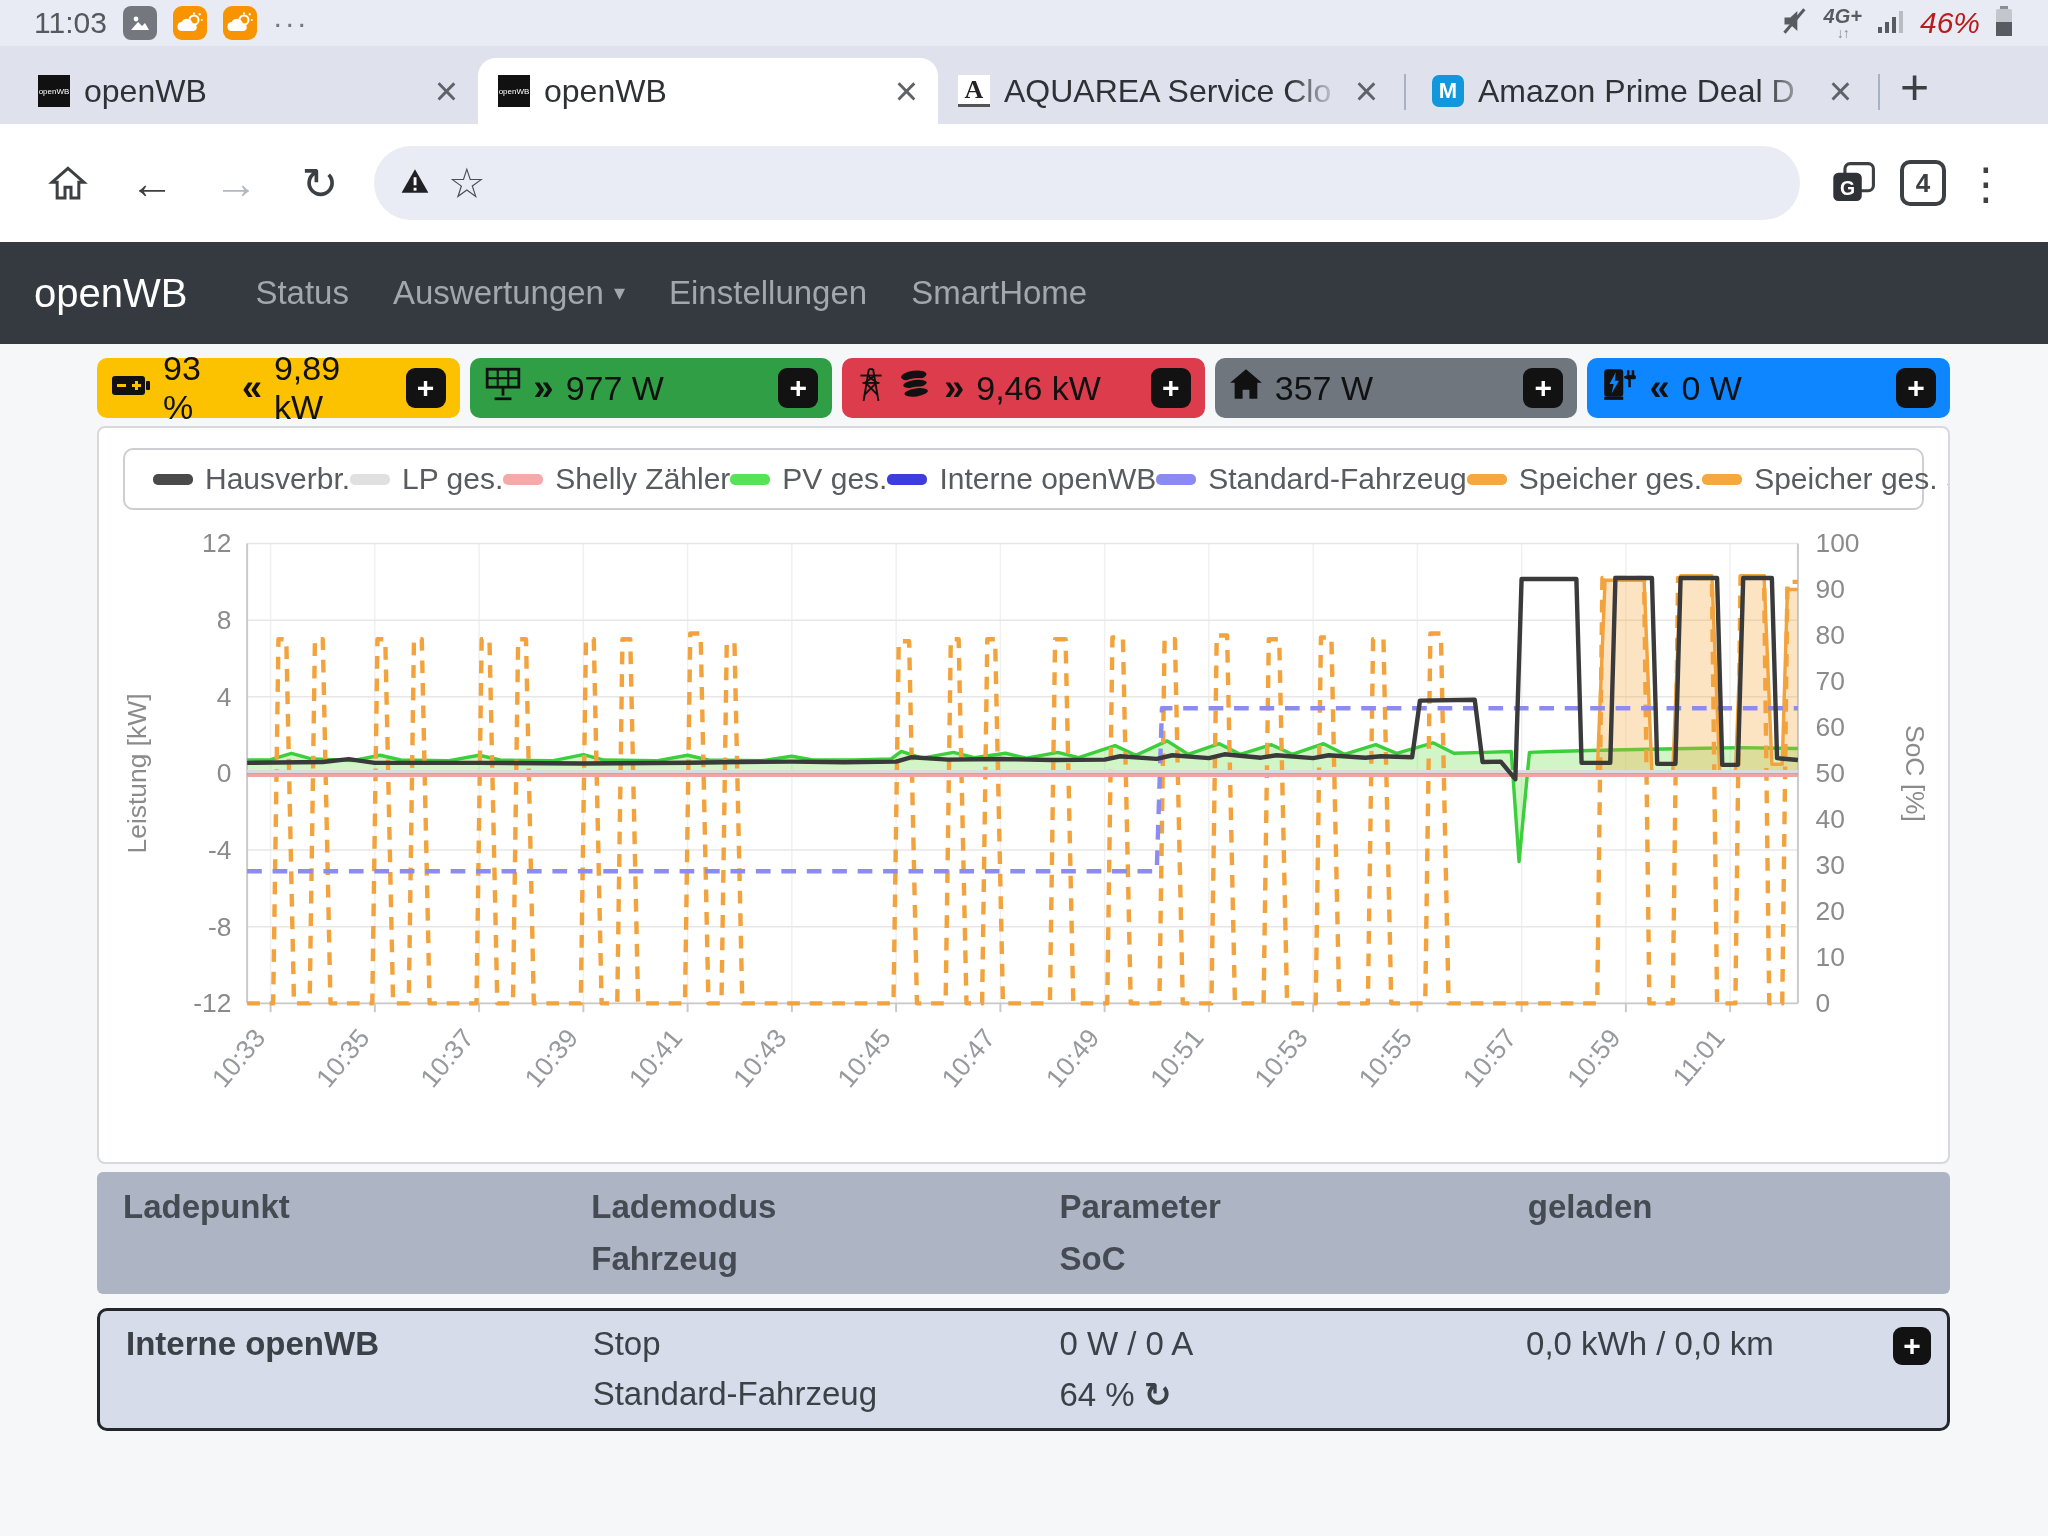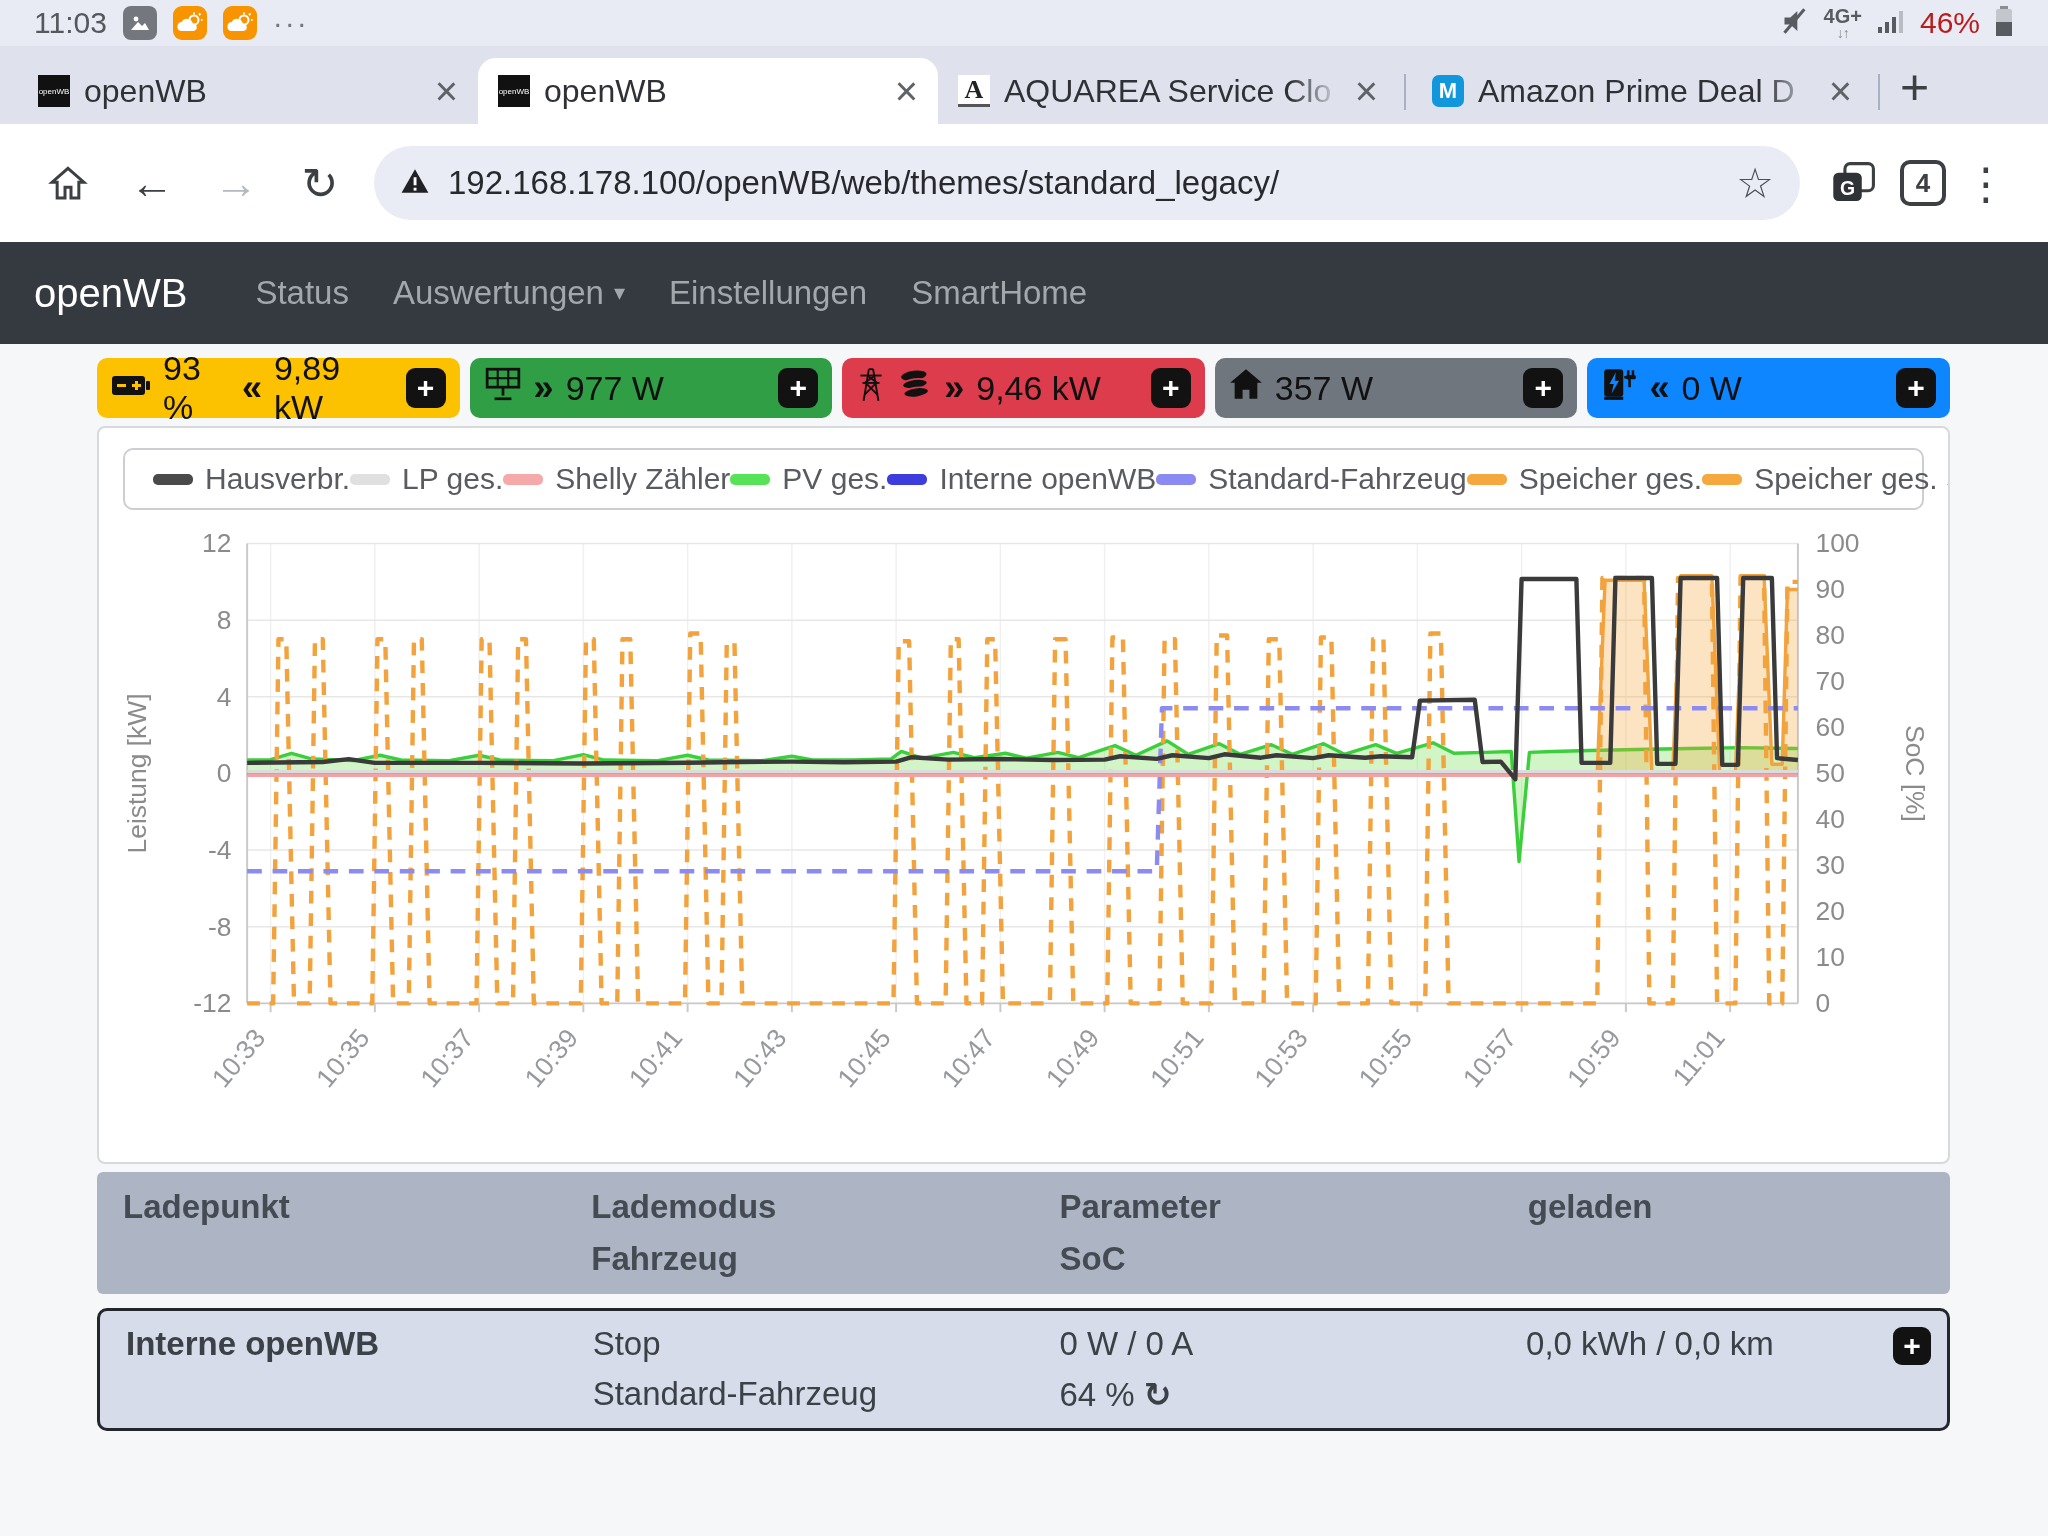--- a/index.html
+++ b/index.html
@@ -7,21 +7,21 @@
   body { font-family:"Liberation Sans","DejaVu Sans",sans-serif; background:#ffffff; }
   .screen { width:2048px; height:1536px; display:flex; flex-direction:column; }
 
   
   .statusbar { height:46px; background:#e9ebf4; display:flex; align-items:center; padding:0 34px; color:#45484d; flex:0 0 auto; }
   .sb-left { display:flex; align-items:center; gap:16px; }
   .sb-time { font-size:30px; color:#55585e; }
   .sb-app { width:34px; height:34px; border-radius:8px; background:#74787e; display:flex; align-items:center; justify-content:center; }
   .sb-weather { width:34px; height:34px; border-radius:9px; background:#f80; background:#f79400; display:flex; align-items:center; justify-content:center; }
   .sb-dots { font-size:30px; color:#74787e; letter-spacing:2px; }
-  .sb-right { margin-left:auto; display:flex; align-items:center; gap:14px; }
+  .sb-right { margin-left:auto; display:flex; align-items:center; gap:14px;font-style:italic; }
   .fourg { display:flex; flex-direction:column; align-items:center; line-height:1; }
   .fourg .g { font-size:20px; font-weight:bold; color:#585b60; }
   .fourg .updown { font-size:14px; color:#8a8d92; letter-spacing:-1px; }
   .sb-batt-pct { font-size:30px; color:#b91c1c; }
 
   
   .tabstrip { height:78px; background:#dfe2ec; display:flex; align-items:flex-end; padding:0 18px; flex:0 0 auto; }
   .tab { display:flex; align-items:center; gap:14px; height:66px; padding:0 20px; min-width:0; flex:0 1 460px; }
   .tab.active { background:#ffffff; border-radius:18px 18px 0 0; }
   .tab-fav { width:32px; height:32px; flex:0 0 auto; display:flex; align-items:center; justify-content:center; }
@@ -191,21 +191,20 @@
     <span class="nav-ic disabled">→</span>
     <span class="nav-ic">↻</span>
     <div class="urlpill">
       <span>
         <svg width="30" height="28" viewBox="0 0 28 26">
             <polygon points="14,2 26.5,24 1.5,24" fill="#202124"></polygon>
             <rect x="12.7" y="9.5" width="2.7" height="7.5" fill="#fff"></rect>
             <rect x="12.7" y="19.3" width="2.7" height="2.7" fill="#fff"></rect>
           </svg>
       </span>
-      <span class="url-text">192.168.178.100/openWB/web/themes/standard_legacy/</span>
       <span class="url-star">☆</span>
     </div>
     <span class="nav-ic">
       <svg width="44" height="42" viewBox="0 0 34 32">
           <rect x="10" y="1" width="22" height="21" rx="4" fill="none" stroke="#3c4043" stroke-width="2.4"></rect>
           <rect x="1" y="8" width="22" height="22" rx="4" fill="#2f3236"></rect>
           <text x="12" y="25" text-anchor="middle" font-size="15" font-weight="bold" fill="#fff" font-family="Liberation Sans, sans-serif">G</text>
         </svg>
     </span>
     <span class="tabcount">4</span>

